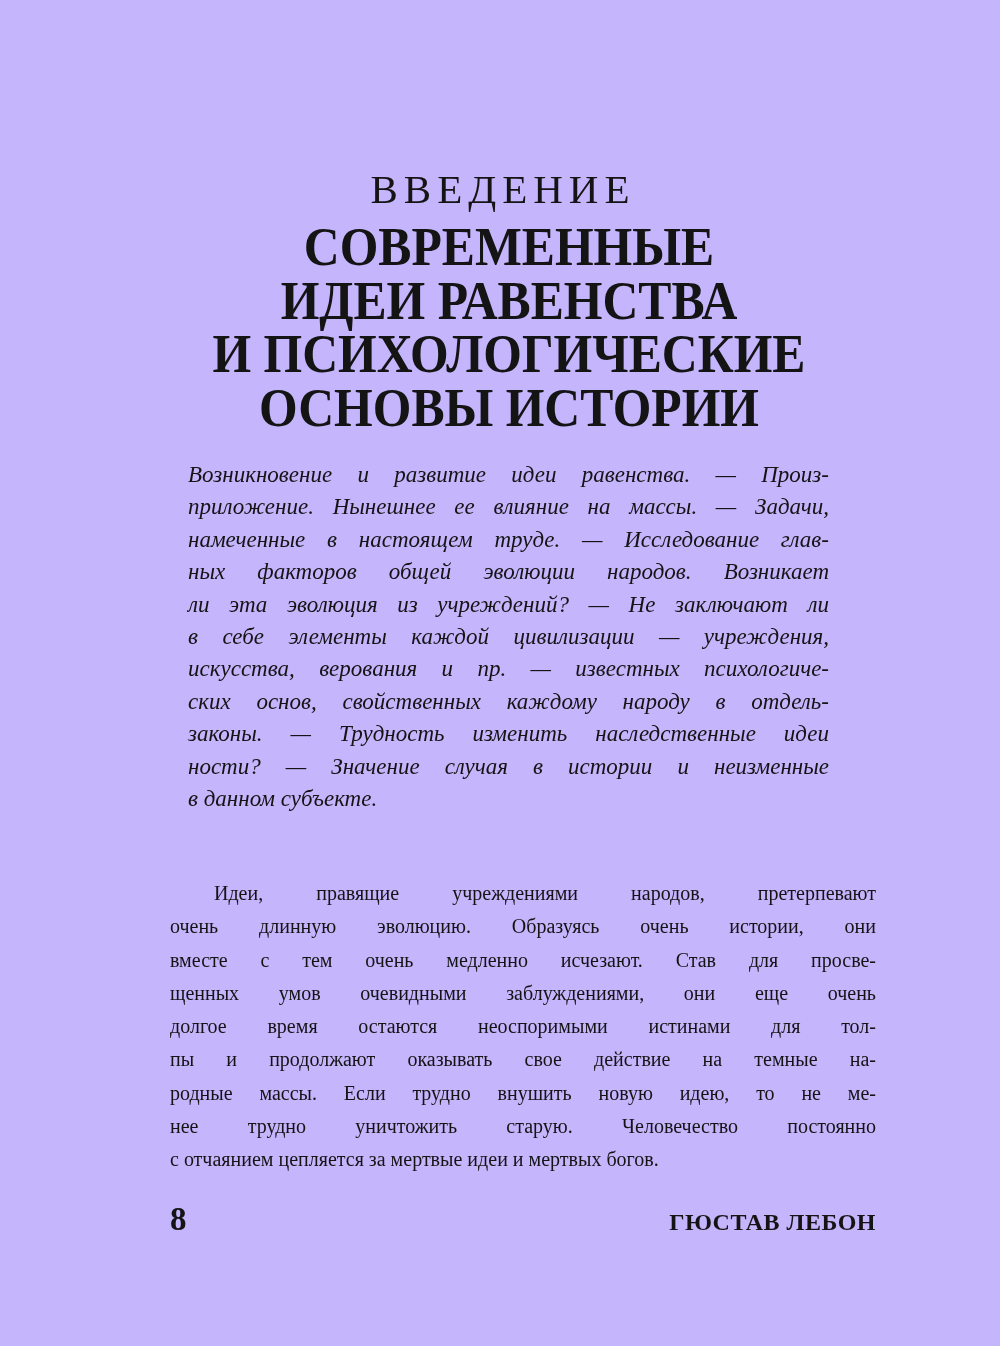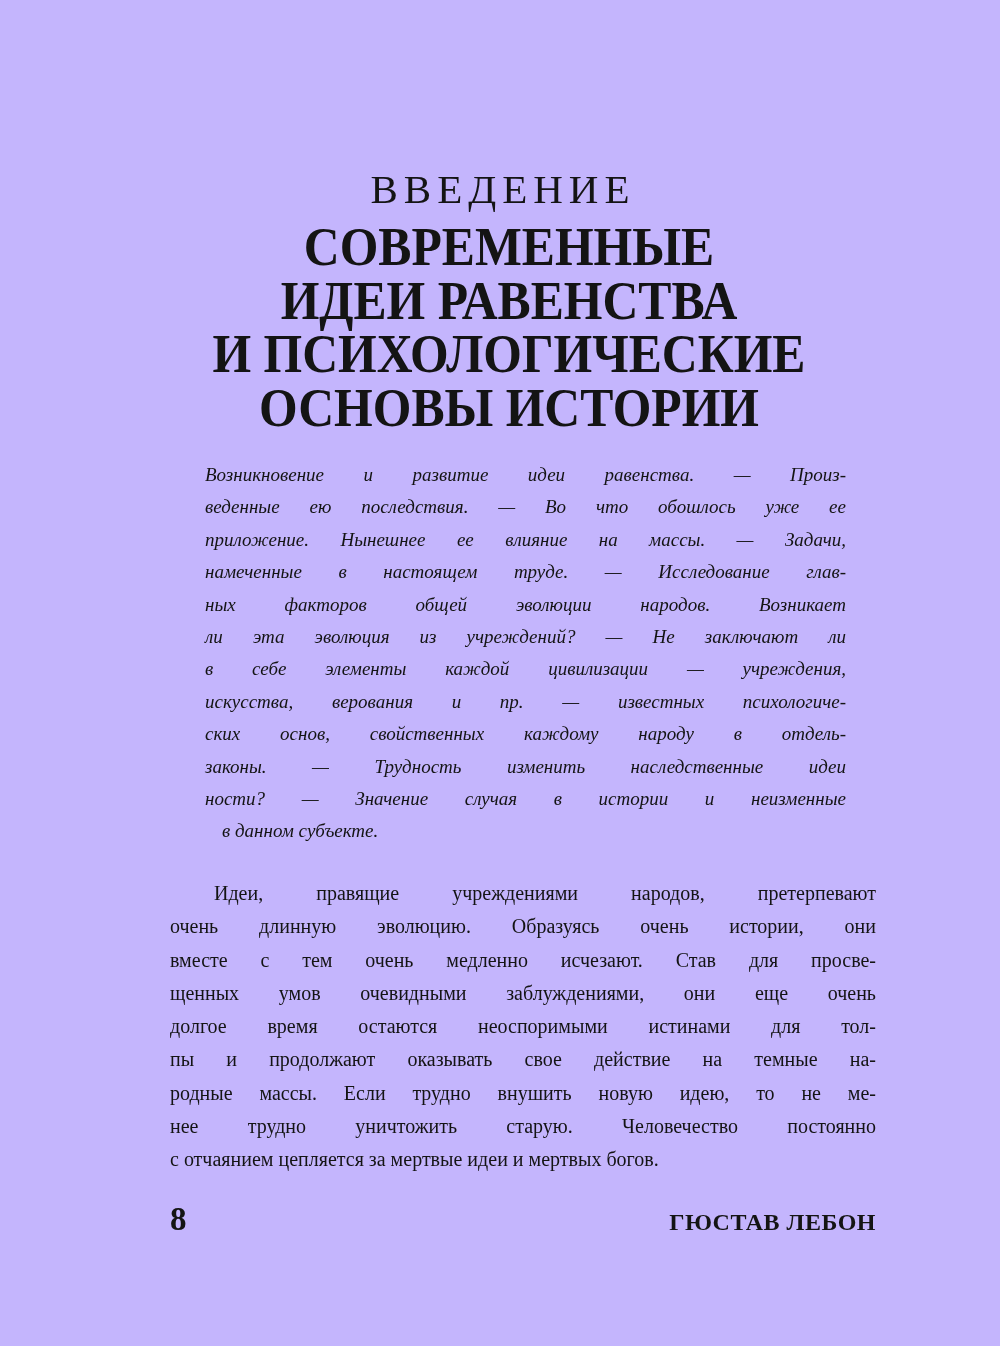--- a/index.html
+++ b/index.html
@@ -38,31 +38,31 @@
     text-align: center;
     white-space: nowrap;
     transform: scaleX(0.92);
     transform-origin: 50% 50%;
   }
 
   
   .summary {
     position: absolute;
     top: 459px;
-    left: 205px;
+    left: 188px;
     width: 641px;
     font-style: italic;
-    font-size: 19px;
+    font-size: 23px;
   }
   .summary .line {
     line-height: 32.4px;
     text-align: justify;
     text-align-last: justify;
   }
-  .summary .line:last-child { text-align-last: left; margin-left: 17px; }
+  .summary .line:last-child { text-align-last: left; }
 
   
   .body-text {
     position: absolute;
     top: 877px;
     left: 170px;
     width: 706px;
     font-size: 20px;
   }
   .body-text .line {
@@ -105,21 +105,20 @@
 
   <div class="title">
       <div class="line">СОВРЕМЕННЫЕ</div>
       <div class="line">ИДЕИ РАВЕНСТВА</div>
       <div class="line">И ПСИХОЛОГИЧЕСКИЕ</div>
       <div class="line">ОСНОВЫ ИСТОРИИ</div>
     </div>
 
   <div class="summary">
       <div class="line">Возникновение и развитие идеи равенства. — Произ-</div>
-      <div class="line">веденные ею последствия. — Во что обошлось уже ее</div>
       <div class="line">приложение. Нынешнее ее влияние на массы. — Задачи,</div>
       <div class="line">намеченные в настоящем труде. — Исследование глав-</div>
       <div class="line">ных факторов общей эволюции народов. Возникает</div>
       <div class="line">ли эта эволюция из учреждений? — Не заключают ли</div>
       <div class="line">в себе элементы каждой цивилизации — учреждения,</div>
       <div class="line">искусства, верования и пр. — известных психологиче-</div>
       <div class="line">ских основ, свойственных каждому народу в отдель-</div>
       <div class="line">законы. — Трудность изменить наследственные идеи</div>
       <div class="line">ности? — Значение случая в истории и неизменные</div>
       <div class="line">в данном субъекте.</div>

